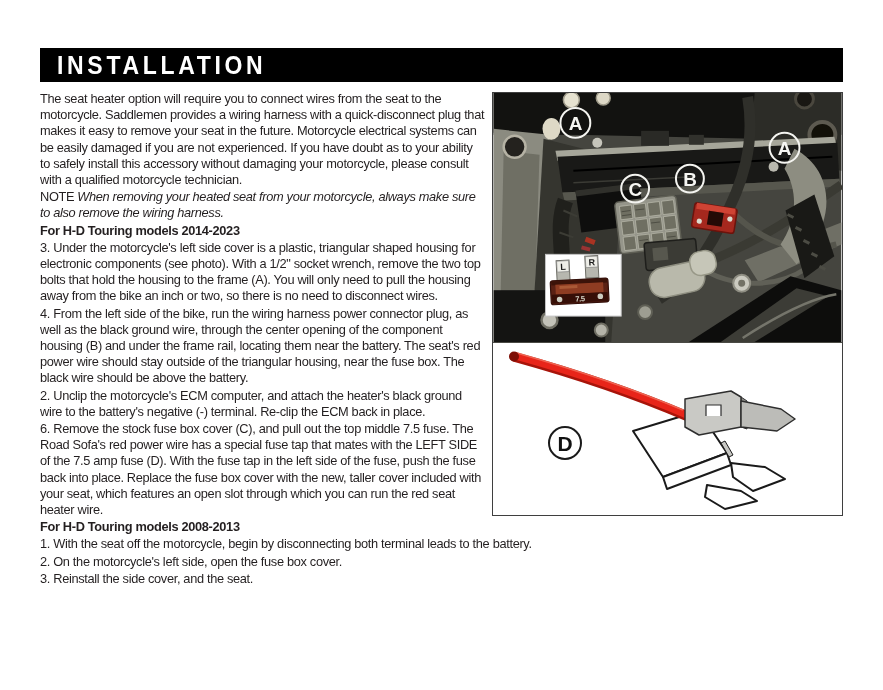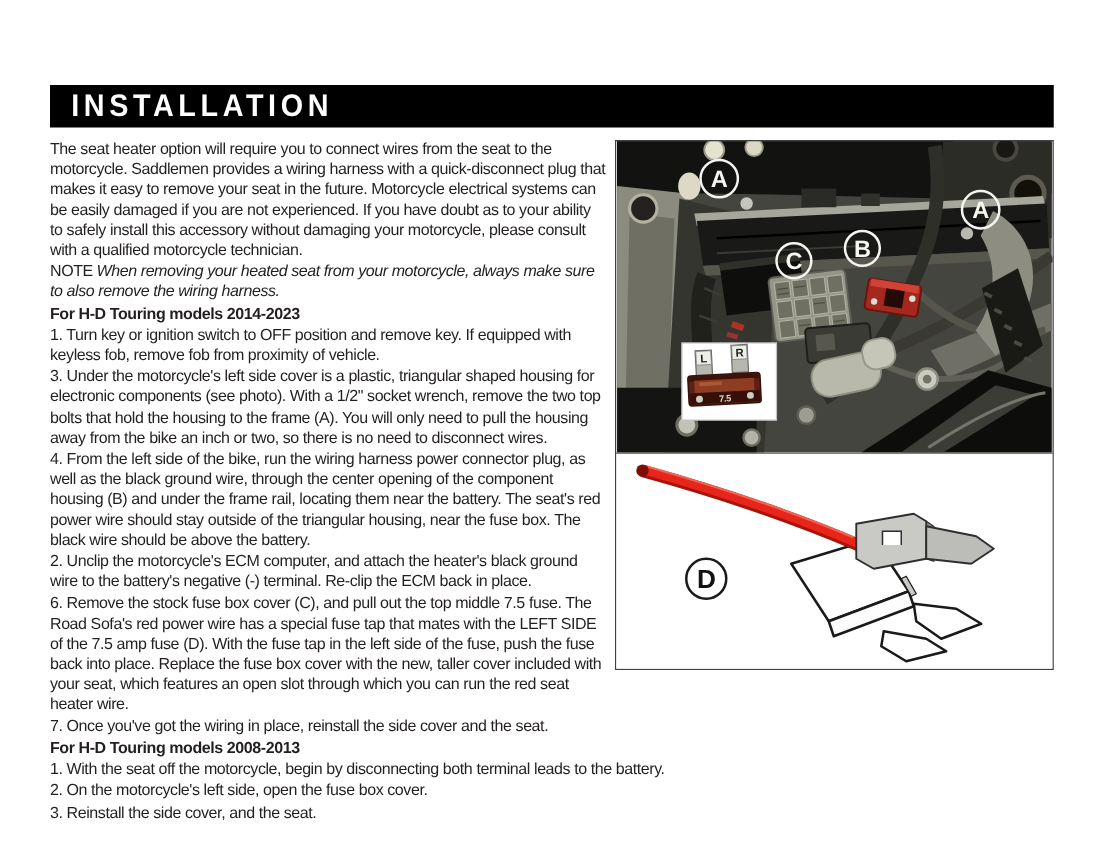--- a/index.html
+++ b/index.html
@@ -2,21 +2,21 @@
 <html><head>
 <meta charset="utf-8">
 <style>
   * { box-sizing: border-box; }
   html, body { margin: 0; padding: 0; }
   body {
     width: 883px; height: 690px; overflow: hidden;
     background: #ffffff; color: #231f20;
     font-family: "Liberation Sans", "DejaVu Sans", sans-serif;
   }
-  .page { width: 883px; height: 690px; padding: 68px 40px 0 40px; }
+  .page { width: 883px; height: 690px; padding: 48px 40px 0 40px; }
 
   .title-bar {
     height: 34px; background: #000000;
     display: flex; align-items: center; padding-left: 17px;
     margin-bottom: 9px;
   }
   .title-text {
     color: #ffffff; font-size: 25px; font-weight: 700;
     letter-spacing: 4px; white-space: nowrap;
     transform: scaleX(0.92); transform-origin: 0 52%;
@@ -184,25 +184,23 @@
 
         <circle cx="72" cy="100" r="16" fill="none" stroke="#1a1a1a" stroke-width="2"></circle>
         <text x="72" y="107.5" font-size="21" font-weight="700" fill="#111111" text-anchor="middle">D</text>
       </svg>
     </div>
 
     <p>The seat heater option will require you to connect wires from the seat to the motorcycle. Saddlemen provides a wiring harness with a quick-disconnect plug that makes it easy to remove your seat in the future. Motorcycle electrical systems can be easily damaged if you are not experienced. If you have doubt as to your ability to safely install this accessory without damaging your motorcycle, please consult with a qualified motorcycle technician.</p>
     <p class="note"><strong>NOTE</strong><em>When removing your heated seat from your motorcycle, always make sure to also remove the wiring harness.</em></p>
 
     <p class="hd">For H-D Touring models 2014-2023</p>
-    <p>1. Turn key or ignition switch to OFF position and remove key. If equipped with keyless fob, remove fob from proximity of vehicle.</p>
     <p>3. Under the motorcycle's left side cover is a plastic, triangular shaped housing for electronic components (see photo). With a 1/2" socket wrench, remove the two top bolts that hold the housing to the frame (A). You will only need to pull the housing away from the bike an inch or two, so there is no need to disconnect wires.</p>
     <p>4. From the left side of the bike, run the wiring harness power connector plug, as well as the black ground wire, through the center opening of the component housing (B) and under the frame rail, locating them near the battery. The seat's red power wire should stay outside of the triangular housing, near the fuse box. The black wire should be above the battery.</p>
     <p>2. Unclip the motorcycle's ECM computer, and attach the heater's black ground wire to the battery's negative (-) terminal. Re-clip the ECM back in place.</p>
     <p>6. Remove the stock fuse box cover (C), and pull out the top middle 7.5 fuse. The Road Sofa's red power wire has a special fuse tap that mates with the LEFT SIDE of the 7.5 amp fuse (D). With the fuse tap in the left side of the fuse, push the fuse back into place. Replace the fuse box cover with the new, taller cover included with your seat, which features an open slot through which you can run the red seat heater wire.</p>
-    <p>7. Once you've got the wiring in place, reinstall the side cover and the seat.</p>
 
     <p class="hd">For H-D Touring models 2008-2013</p>
     <p>1. With the seat off the motorcycle, begin by disconnecting both terminal leads to the battery.</p>
     <p>2. On the motorcycle's left side, open the fuse box cover.</p>
     <p>3. Reinstall the side cover, and the seat.</p>
   </div>
 </div>
 
 </body></html>

